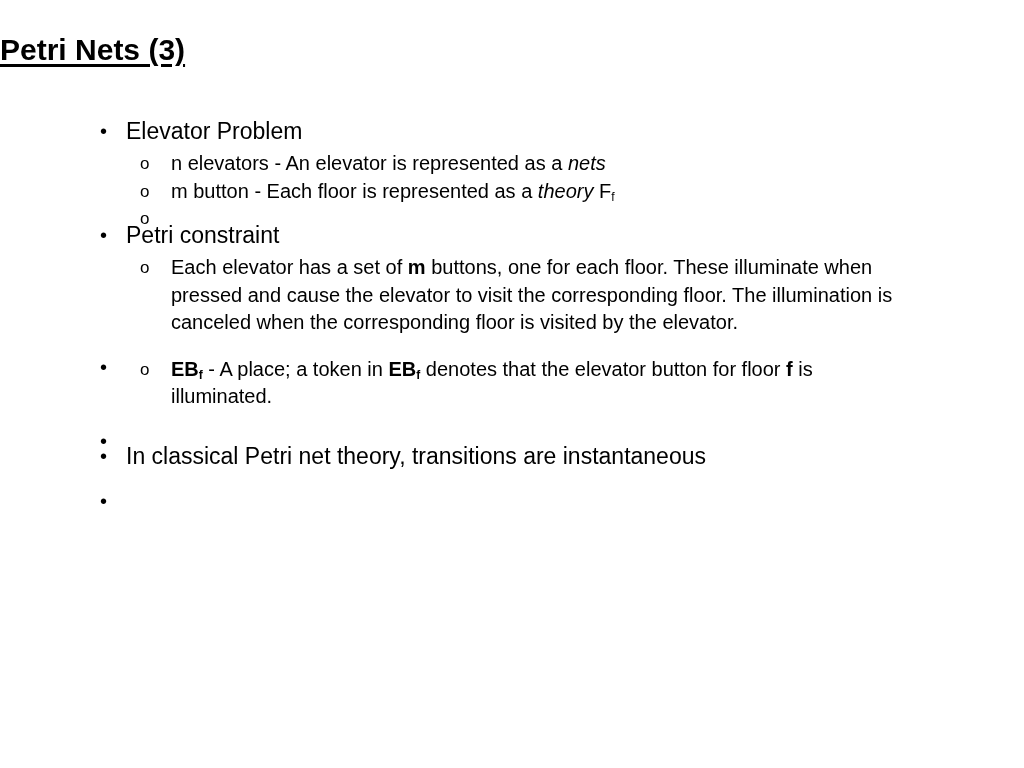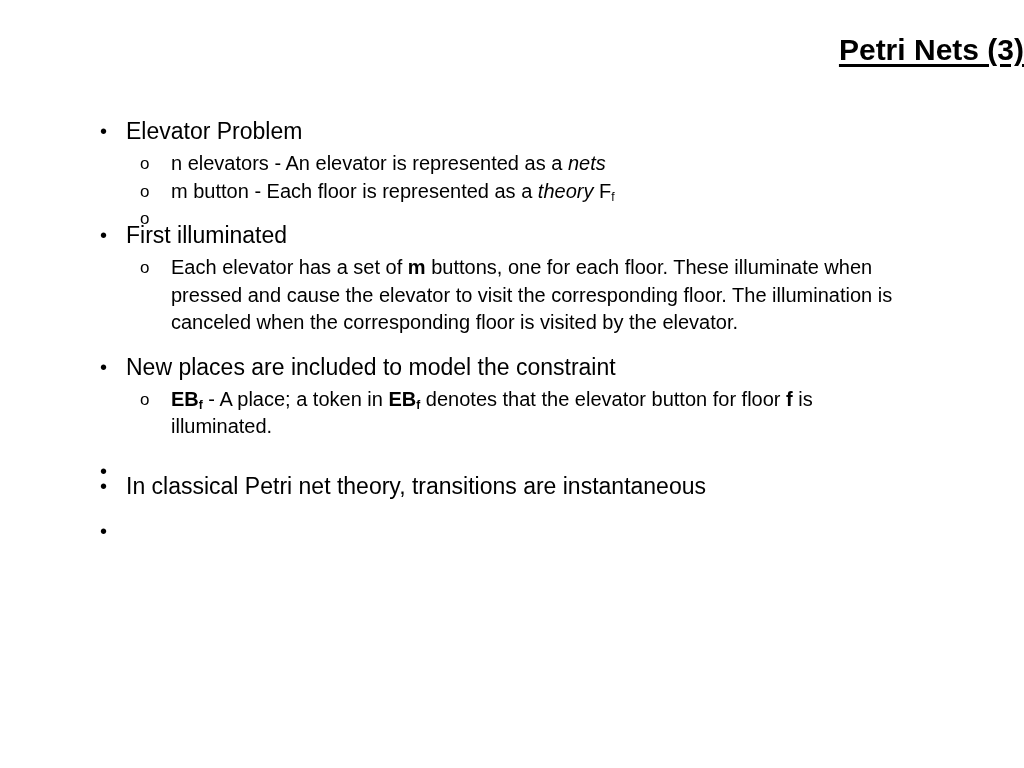--- a/index.html
+++ b/index.html
@@ -1,21 +1,21 @@
 <!DOCTYPE html>
 <html><head>
   <meta charset="utf-8">
   <style>
     html, body { margin: 0; padding: 0; background: #ffffff; }
     body {
       width: 1024px; height: 768px; overflow: hidden; position: relative;
       font-family: "Liberation Sans", sans-serif; color: #000;
     }
     .title {
-      position: absolute; top: 33px; left: 0; width: 1024px; text-align: right;
+      position: absolute; top: 33px; left: 0; width: 1024px; text-align: left;
       font-size: 30px; font-weight: bold; text-decoration: underline;
       text-underline-offset: 4px; text-decoration-thickness: 3px;
       margin: 0;
     }
     .content { position: absolute; top: 116px; left: 0; width: 1024px; }
     .l1 {
       position: relative; padding-left: 126px; padding-right: 100px;
       font-size: 23px; line-height: 30px;
     }
     .l1 .bullet {
@@ -53,33 +53,32 @@
     <span>m button - Each floor is represented as a </span><i>theory</i><span> F</span><sub>f</sub>
   </div>
   <div class="l2">
     <span class="bullet">o</span>
   </div>
 
   <div class="gap"></div>
 
   <div class="l1">
     <span class="bullet">•</span>
-    <span>First illuminated</span>
+    <span>Petri constraint</span>
   </div>
   <div class="gap-s"></div>
   <div class="l2">
     <span class="bullet">o</span>
     <span>Each elevator has a set of </span><b>m</b><span> buttons, one for each floor. These illuminate when pressed and cause the elevator to visit the corresponding floor. The illumination is canceled when the corresponding floor is visited by the elevator.</span>
   </div>
 
   <div class="gap"></div>
 
   <div class="l1">
     <span class="bullet">•</span>
-    <span>New places are included to model the constraint</span>
   </div>
   <div class="gap-s"></div>
   <div class="l2">
     <span class="bullet">o</span>
     <b>EB</b><sub><b>f</b></sub><span> - A place; a token in </span><b>EB</b><sub><b>f</b></sub><span> denotes that the elevator button for floor </span><b>f</b><span> is illuminated.</span>
   </div>
 
   <div class="gap"></div>
 
   <div class="l1">

